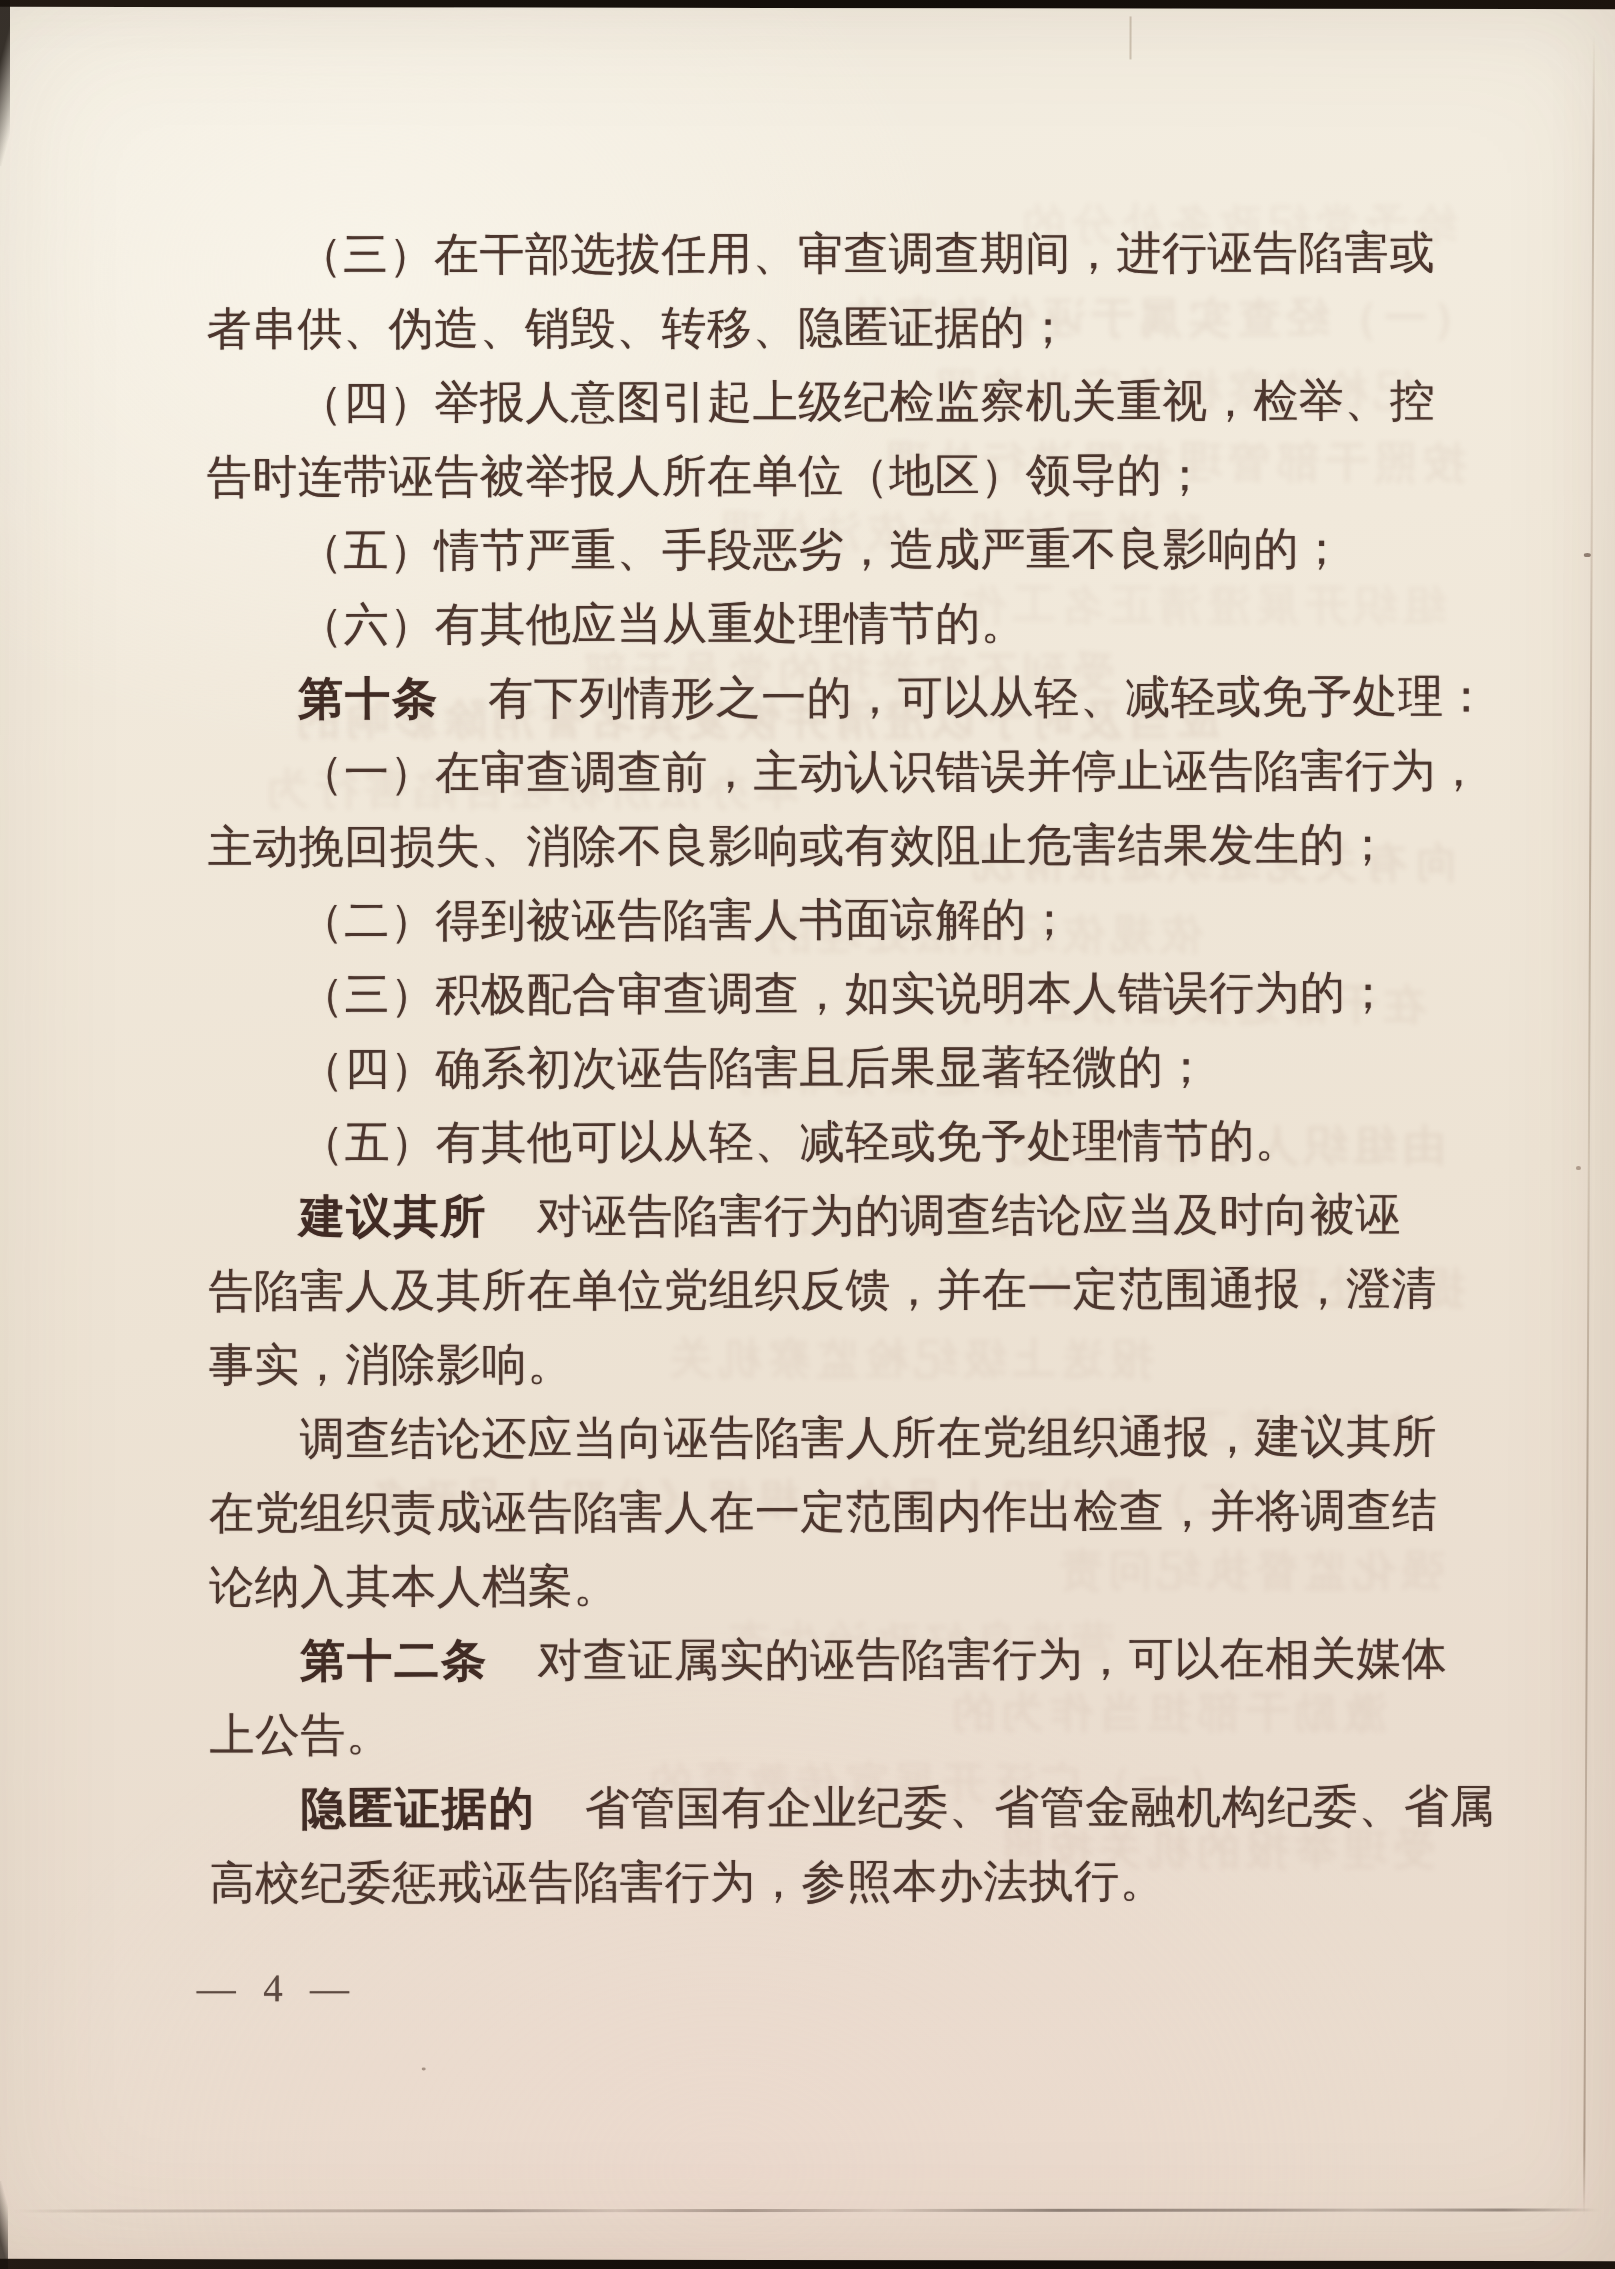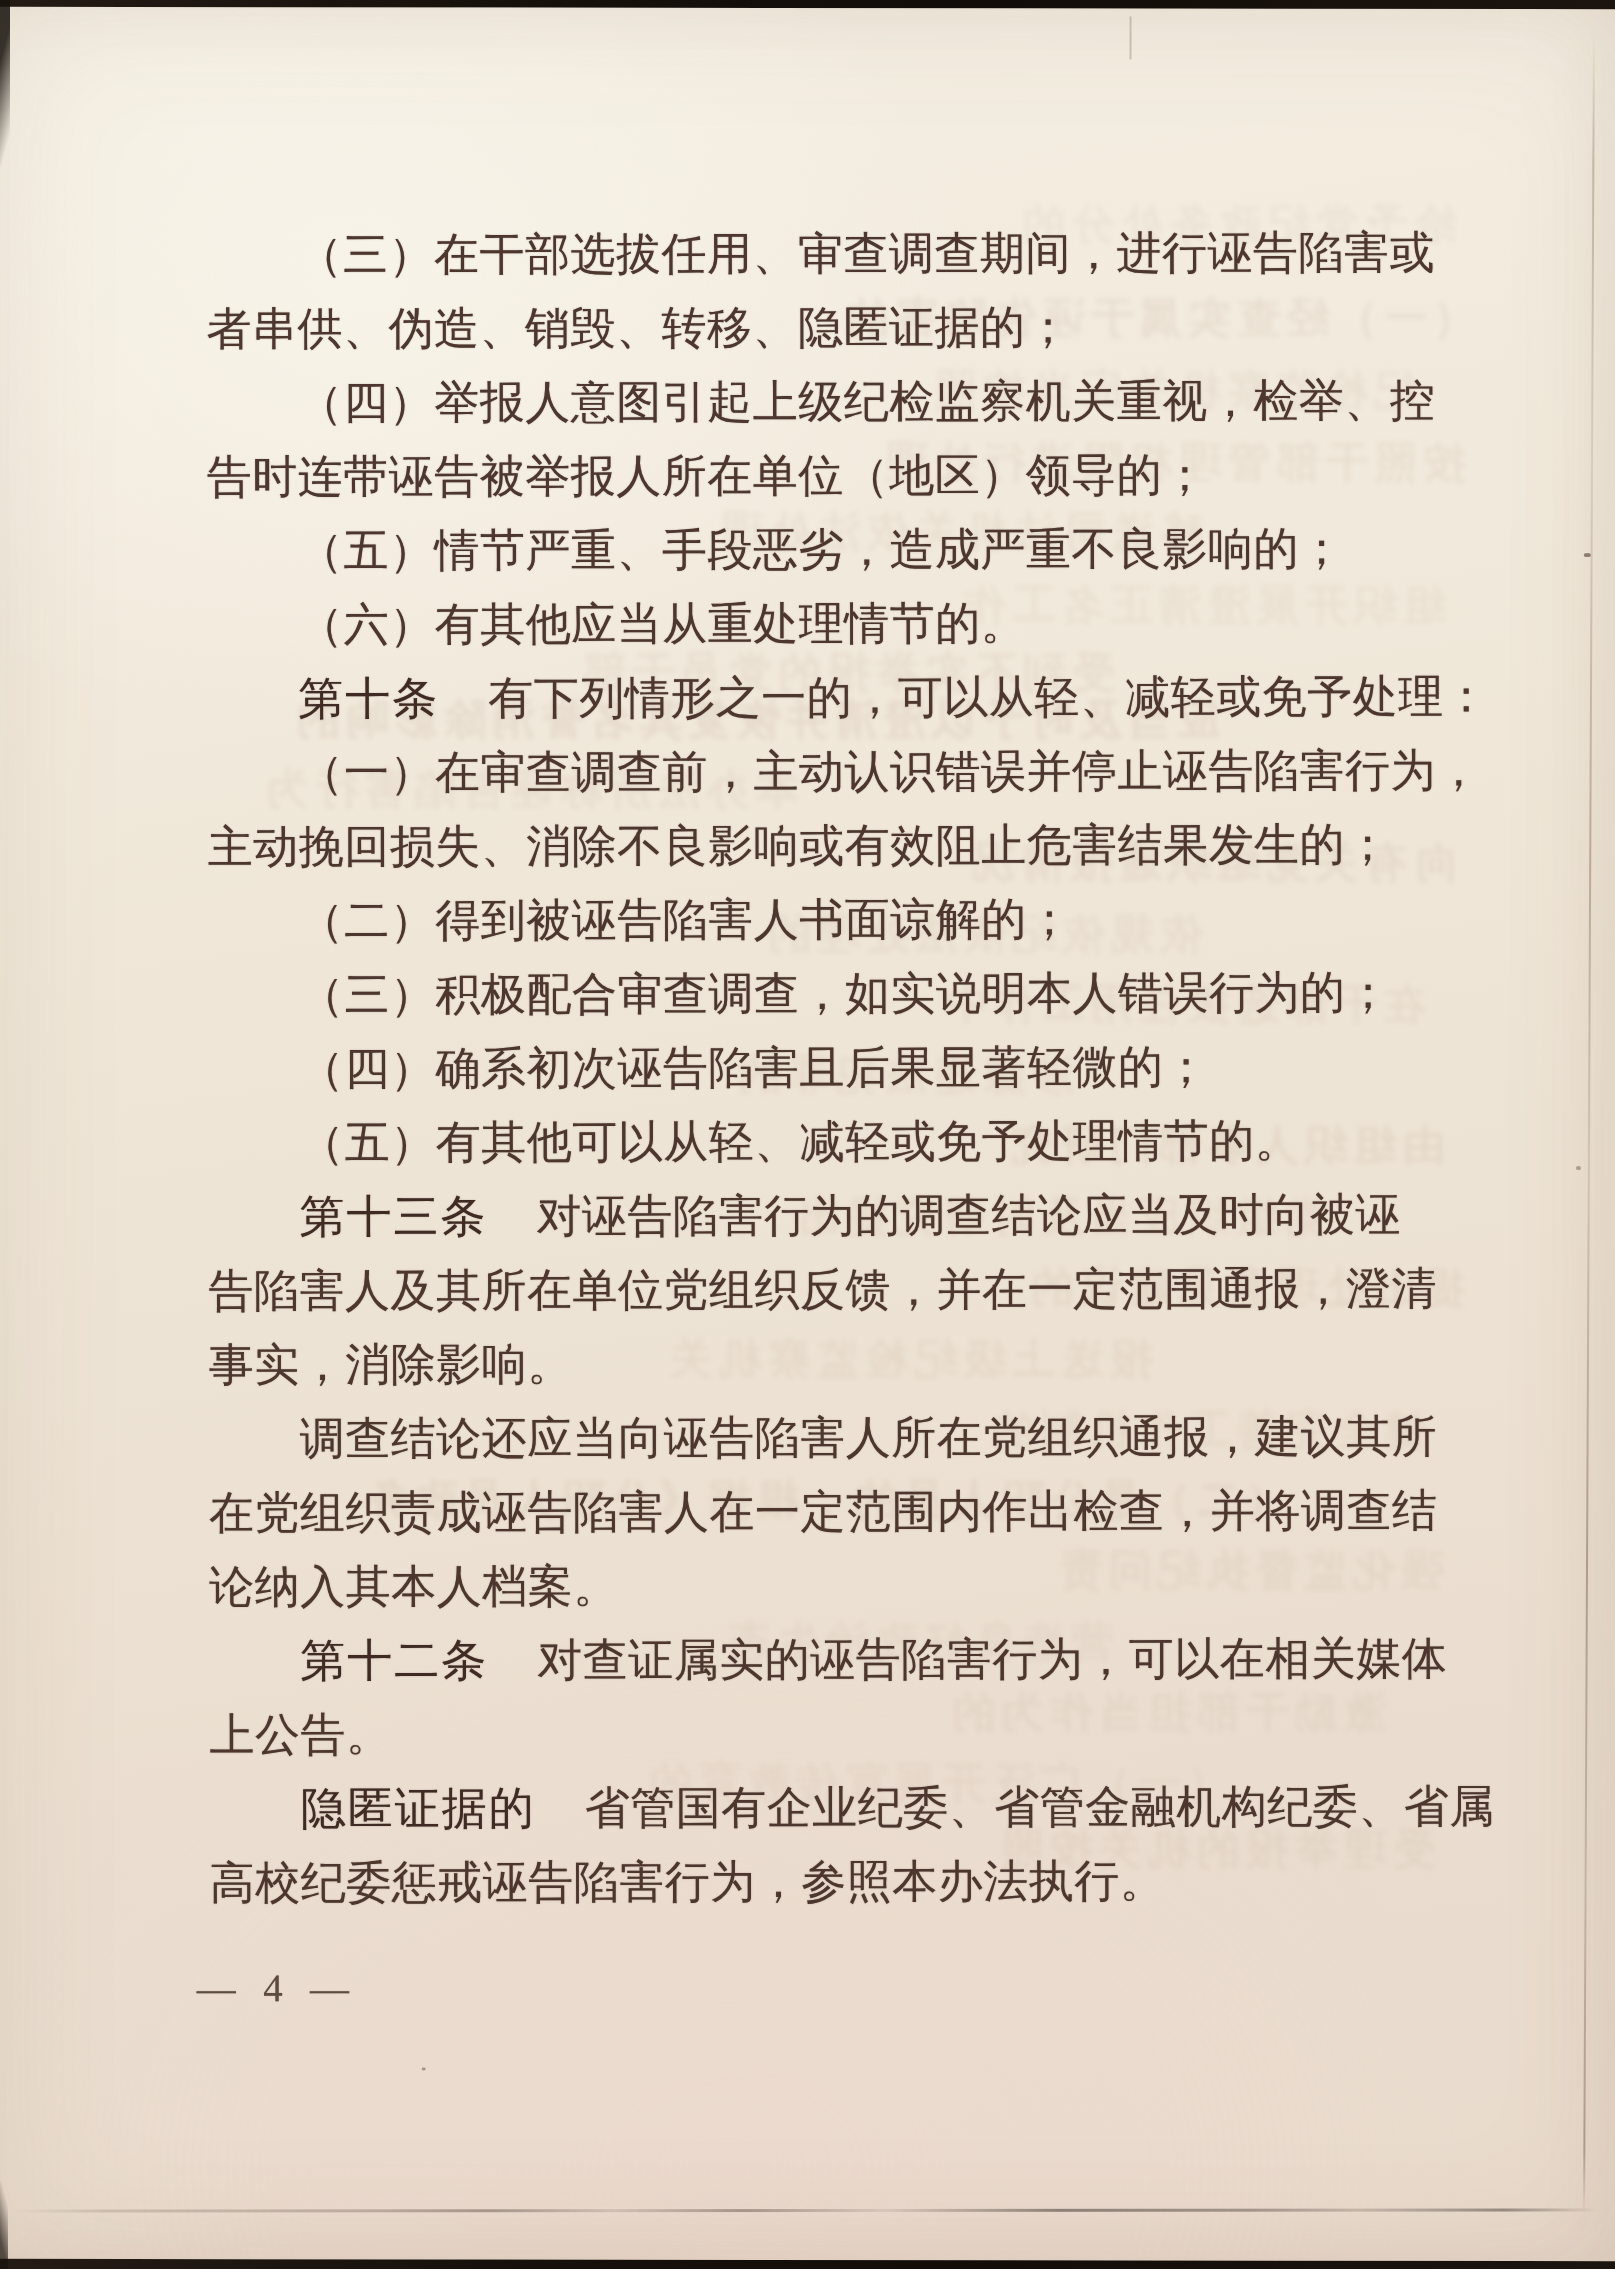--- a/index.html
+++ b/index.html
@@ -70,21 +70,21 @@
   
   .content{
     position:absolute;left:208px;top:211px;width:1239px;
     font-size:45px;line-height:74px;letter-spacing:0.5px;
     color:#4c362e;transform:rotate(-.2deg);transform-origin:0 0;
     text-shadow:0 0 1.2px rgba(76,54,46,.55);
   }
   .para{margin:0;}
   .line{white-space:nowrap;height:74px;}
   .line.first{padding-left:91px;}
-  .lead{font-weight:normal;color:#402b24;margin-right:49px;letter-spacing:2px;}
+  .lead{font-weight:bold;color:#402b24;margin-right:49px;letter-spacing:2px;}
 
   .footer{
     position:absolute;left:201px;top:1958px;
     font-size:39px;letter-spacing:8.8px;color:#5d4a41;
     text-shadow:0 0 1px rgba(93,74,65,.5);
   }
 </style>
 </head>
 <body>
 
@@ -152,21 +152,21 @@
         <div class="para">
           <div class="line first">（三）积极配合审查调查，如实说明本人错误行为的；</div>
         </div>
         <div class="para">
           <div class="line first">（四）确系初次诬告陷害且后果显著轻微的；</div>
         </div>
         <div class="para">
           <div class="line first">（五）有其他可以从轻、减轻或免予处理情节的。</div>
         </div>
         <div class="para">
-          <div class="line first"><b class="lead">第十三条</b>对诬告陷害行为的调查结论应当及时向被诬</div>
+          <div class="line first"><b class="lead">建议其所</b>对诬告陷害行为的调查结论应当及时向被诬</div>
           <div class="line">告陷害人及其所在单位党组织反馈，并在一定范围通报，澄清</div>
           <div class="line">事实，消除影响。</div>
         </div>
         <div class="para">
           <div class="line first">调查结论还应当向诬告陷害人所在党组织通报，建议其所</div>
           <div class="line">在党组织责成诬告陷害人在一定范围内作出检查，并将调查结</div>
           <div class="line">论纳入其本人档案。</div>
         </div>
         <div class="para">
           <div class="line first"><b class="lead">第十二条</b>对查证属实的诬告陷害行为，可以在相关媒体</div>

